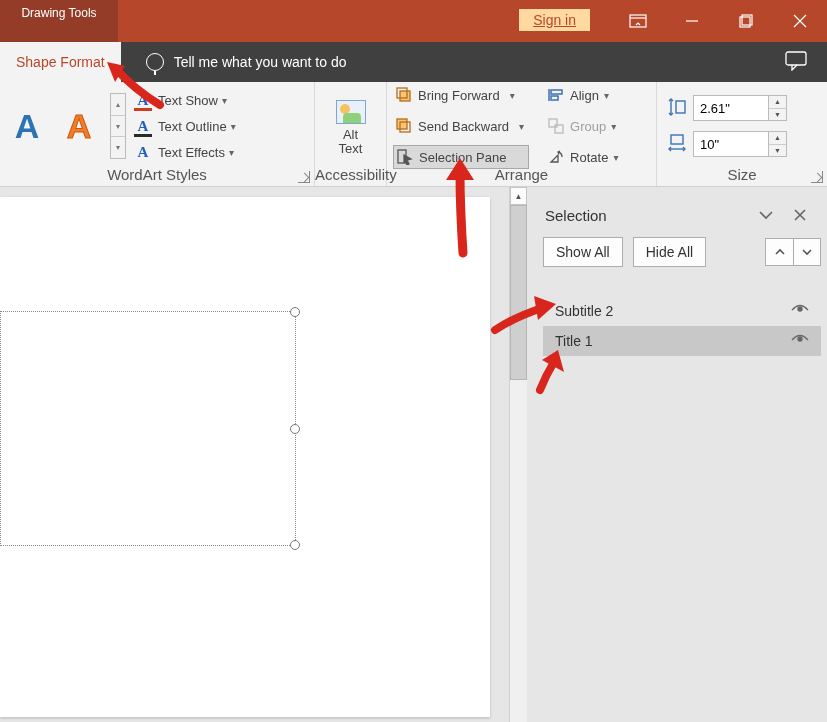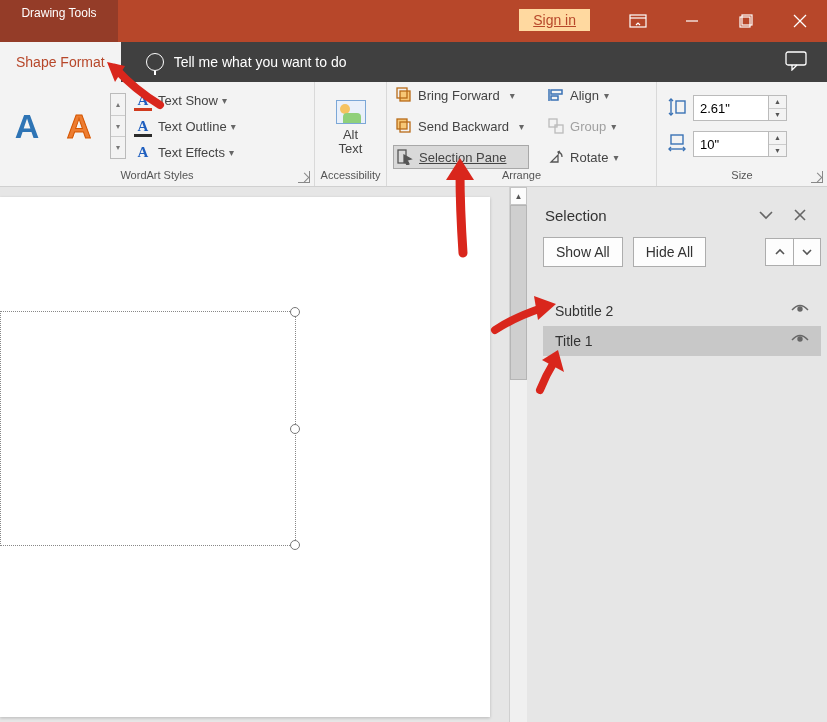--- a/index.html
+++ b/index.html
@@ -109,21 +109,21 @@
   .ribbon-group {
     border-right: 1px solid #d9d9d9;
     display: flex;
     flex-direction: column;
     justify-content: space-between;
     padding: 2px 0 1px 0;
     position: relative;
   }
   .group-body { display:flex; padding:4px 6px 0 6px; height:80px; align-items:center;}
   .group-label {
-    font-size: 11px;
+    font-size: 15px;
     text-align:center;
     color:#555;
     height:18px;
     line-height:16px;
     position:relative;
   }
   .launcher {
     position:absolute;
     right:4px;
     bottom:2px;
@@ -179,21 +179,21 @@
     width:30px;height:24px;background:#e9f0fa;border:1px solid #7ba7d7;position:relative;margin-bottom:4px;
   }
   .alt-text-icon:before{content:'';position:absolute;left:3px;top:3px;width:10px;height:10px;background:#f5c361;border-radius:50%;}
   .alt-text-icon:after{content:'';position:absolute;left:6px;bottom:0;width:18px;height:10px;background:#8fd07a;border-radius:4px 4px 0 0;}
   
   .arrange-col{display:flex;flex-direction:column;gap:7px;}
   .ar-btn{
     display:flex;align-items:center;height:24px;cursor:pointer;padding:0 4px 0 2px;
     white-space:nowrap;
   }
-  .ar-btn.active{background:#d9d9d9;border:1px solid #a8a8a8;text-decoration:underline;}
+  .ar-btn.active{background:#d9d9d9;border:1px solid #a8a8a8;}
   .ar-btn.disabled{color:#a0a0a0;cursor:default;}
   .ar-btn .ic{width:18px;height:18px;display:flex;align-items:center;justify-content:center;margin-right:5px;}
   .ar-btn .ic svg{width:16px;height:16px;}
   .ar-btn .dd{margin-left:5px;font-size:10px;color:#666;}
   .split-dd{width:16px;height:24px;display:flex;align-items:center;justify-content:center;font-size:10px;color:#666;border-left:1px solid transparent;cursor:pointer;}
   
   .size-row{display:flex;align-items:center;height:30px;}
   .size-row .ic svg{width:20px;height:20px;}
   .size-row .ic{margin-right:6px;}
   .size-input{

